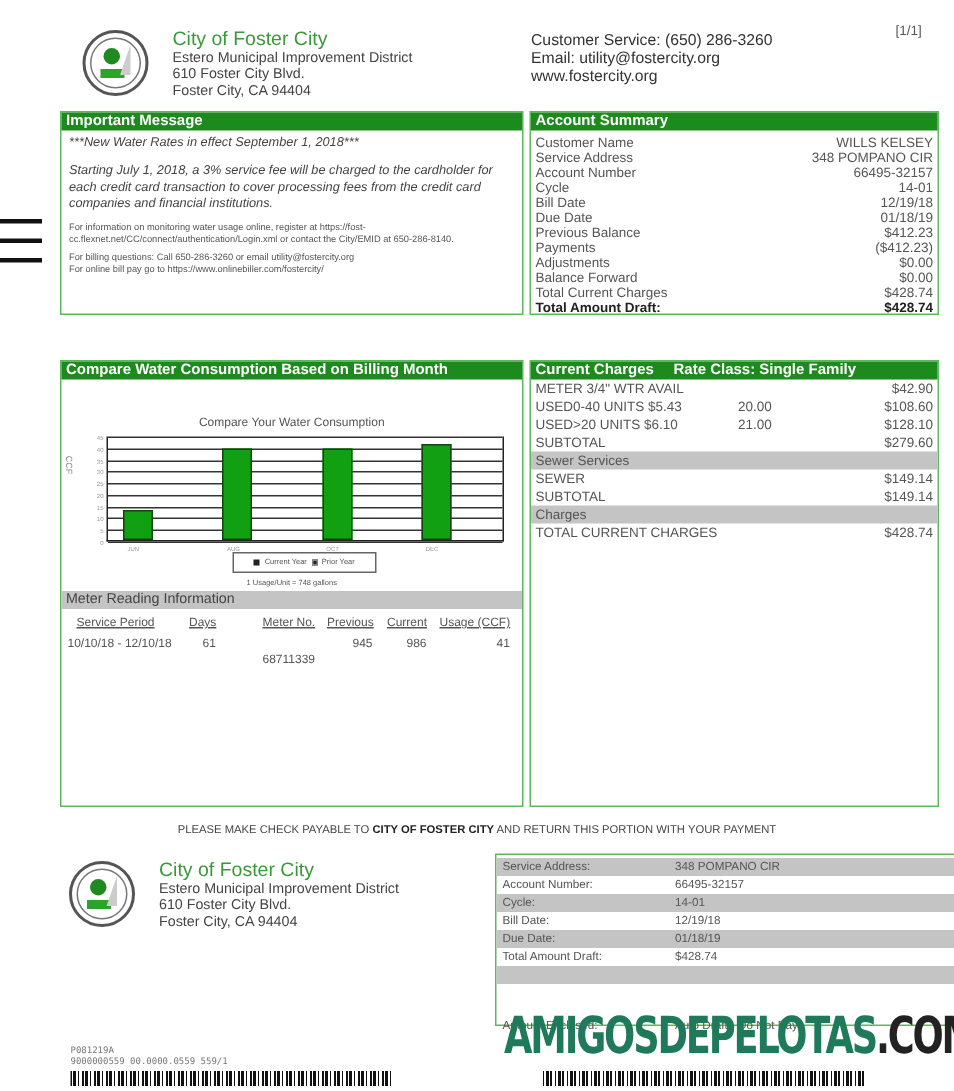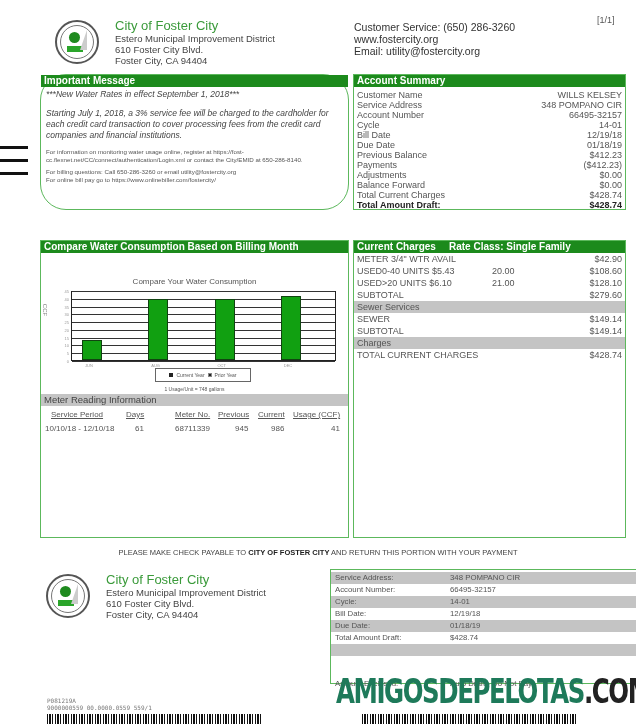--- a/index.html
+++ b/index.html
@@ -50,27 +50,27 @@
       </div>
   </div>
   <div class="abs" style="left:60px;top:0;">
     <div class="org-name">City of Foster City</div>
     <div class="org-line">Estero Municipal Improvement District</div>
     <div class="org-line">610 Foster City Blvd.</div>
     <div class="org-line">Foster City, CA 94404</div>
   </div>
   <div class="abs" style="left:299px;top:3px;font-size:10.5px;line-height:12px;color:#333;">
     <div>Customer Service: (650) 286-3260</div>
+    <div>Email: utility@fostercity.org</div>
     <div>www.fostercity.org</div>
-    <div>Email: utility@fostercity.org</div>
   </div>
   <div class="abs" style="left:542px;top:-3px;font-size:9px;color:#555;">[1/1]</div>
 </div>
 
-<div class="box" style="left:40px;top:74px;width:309px;height:136px;border-radius:26px;">
+<div class="box" style="left:40px;top:74px;width:309px;height:136px;">
   <div class="box-header">Important Message</div>
   <div class="msg" style="font-style:italic;">***New Water Rates in effect September 1, 2018***</div>
   <div class="msg" style="padding-top:6px;font-style:italic;">Starting July 1, 2018, a 3% service fee will be charged to the cardholder for each credit card transaction to cover processing fees from the credit card companies and financial institutions.</div>
   <div class="msg-small" style="margin-top:5px;">For information on monitoring water usage online, register at https://fost-cc.flexnet.net/CC/connect/authentication/Login.xml or contact the City/EMID at 650-286-8140.</div>
   <div class="msg-small" style="margin-top:4px;">For billing questions: Call 650-286-3260 or email utility@fostercity.org</div>
   <div class="msg-small" style="font-style:normal;">For online bill pay go to https://www.onlinebiller.com/fostercity/</div>
 </div>
 
 <div class="box" style="left:353px;top:74px;width:273px;height:136px;">
   <div class="box-header">Account Summary</div>
@@ -180,21 +180,21 @@
     <div class="meter-hdr">Meter Reading Information</div>
     <div class="mtbl" style="position:relative;height:30px;">
       <span class="ul" style="left:10px;top:4px;">Service Period</span>
       <span class="ul" style="left:85px;top:4px;">Days</span>
       <span class="ul" style="left:134px;top:4px;">Meter No.</span>
       <span class="ul" style="left:177px;top:4px;">Previous</span>
       <span class="ul" style="left:217px;top:4px;">Current</span>
       <span class="ul" style="left:252px;top:4px;">Usage (CCF)</span>
       <span style="left:4px;top:18px;">10/10/18 - 12/10/18</span>
       <span style="left:94px;top:18px;">61</span>
-      <span style="left:134px;top:18px;">68711339</span>
+      <span style="left:134px;top:29px;">68711339</span>
       <span style="left:194px;top:18px;">945</span>
       <span style="left:230px;top:18px;">986</span>
       <span style="left:290px;top:18px;">41</span>
     </div>
   </div>
 </div>
 
 <div class="box" style="left:353px;top:240px;width:273px;height:298px;">
   <div class="box-header" style="display:flex;align-items:flex-end;">
     <span style="width:92px;">Current Charges</span>

